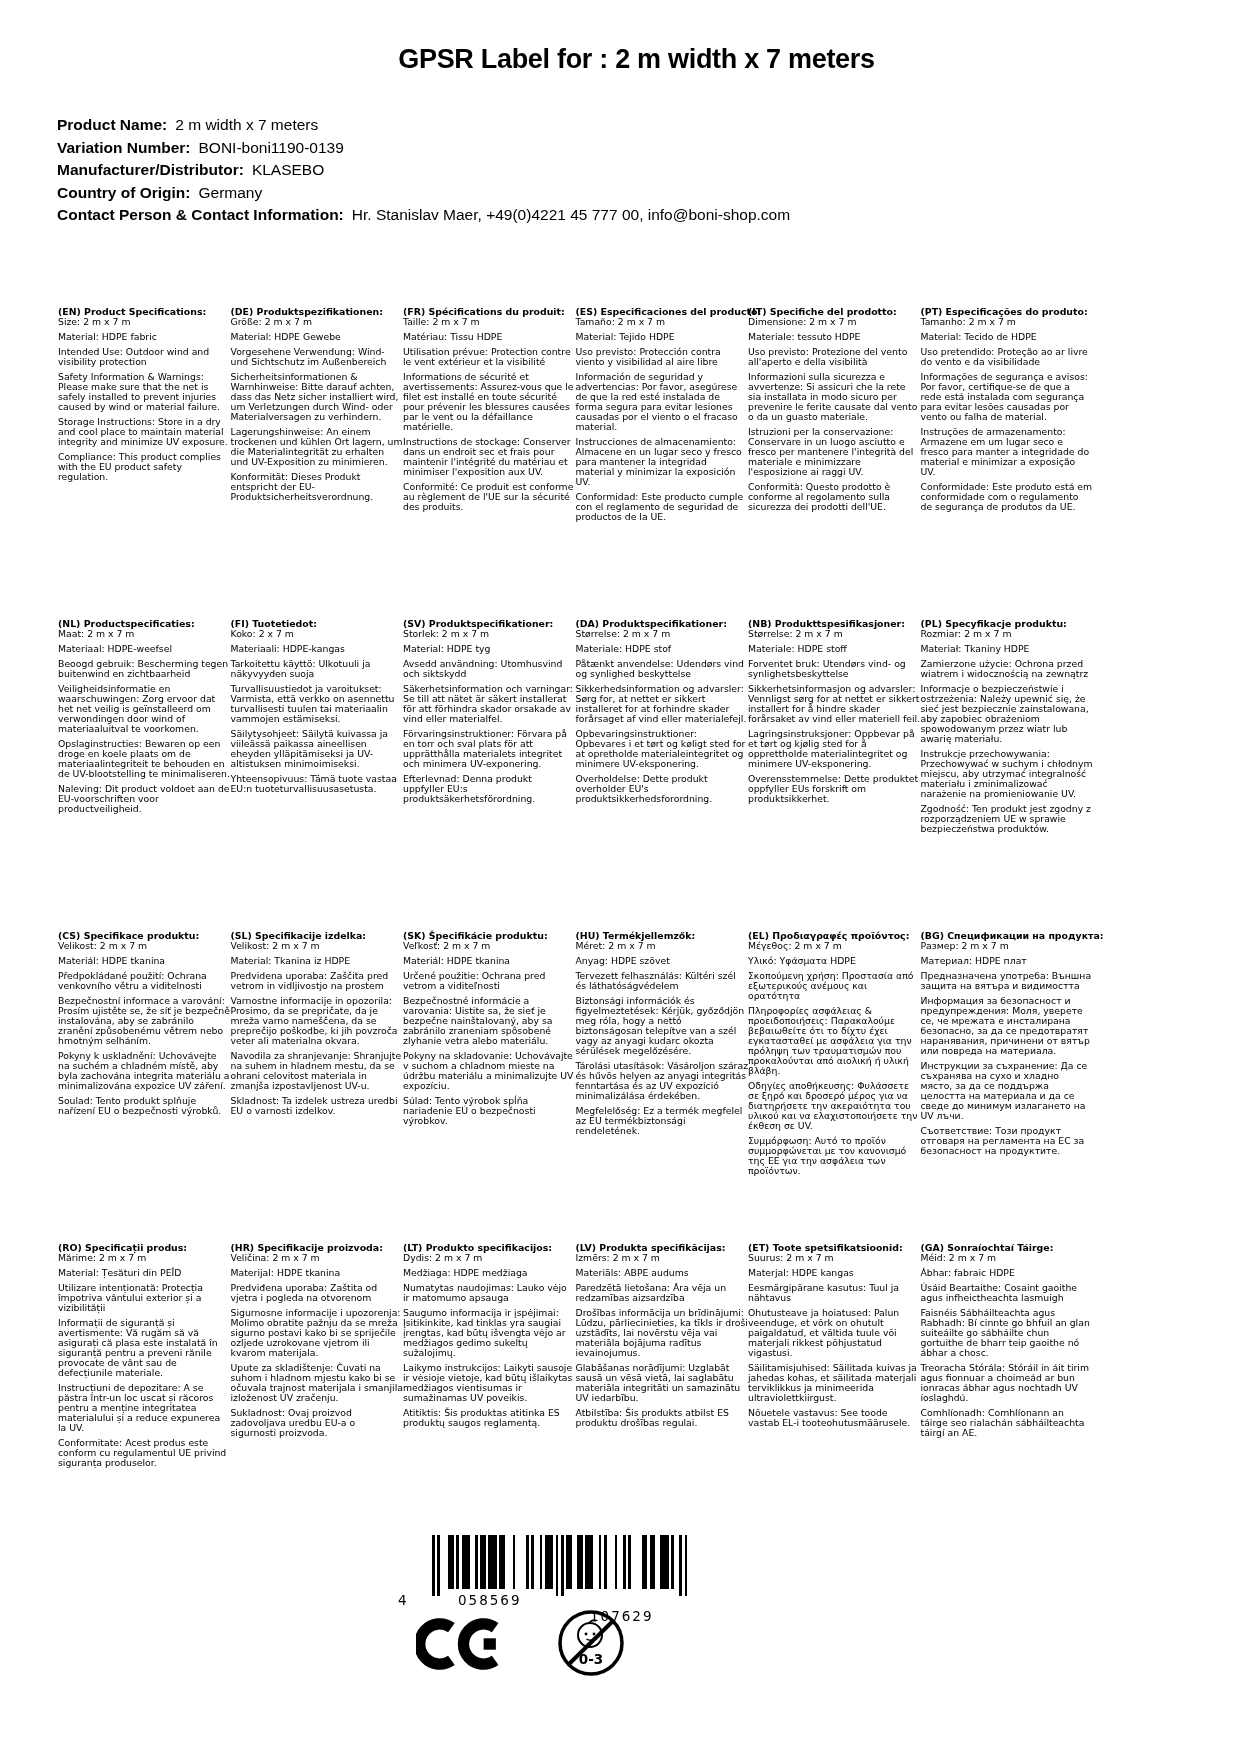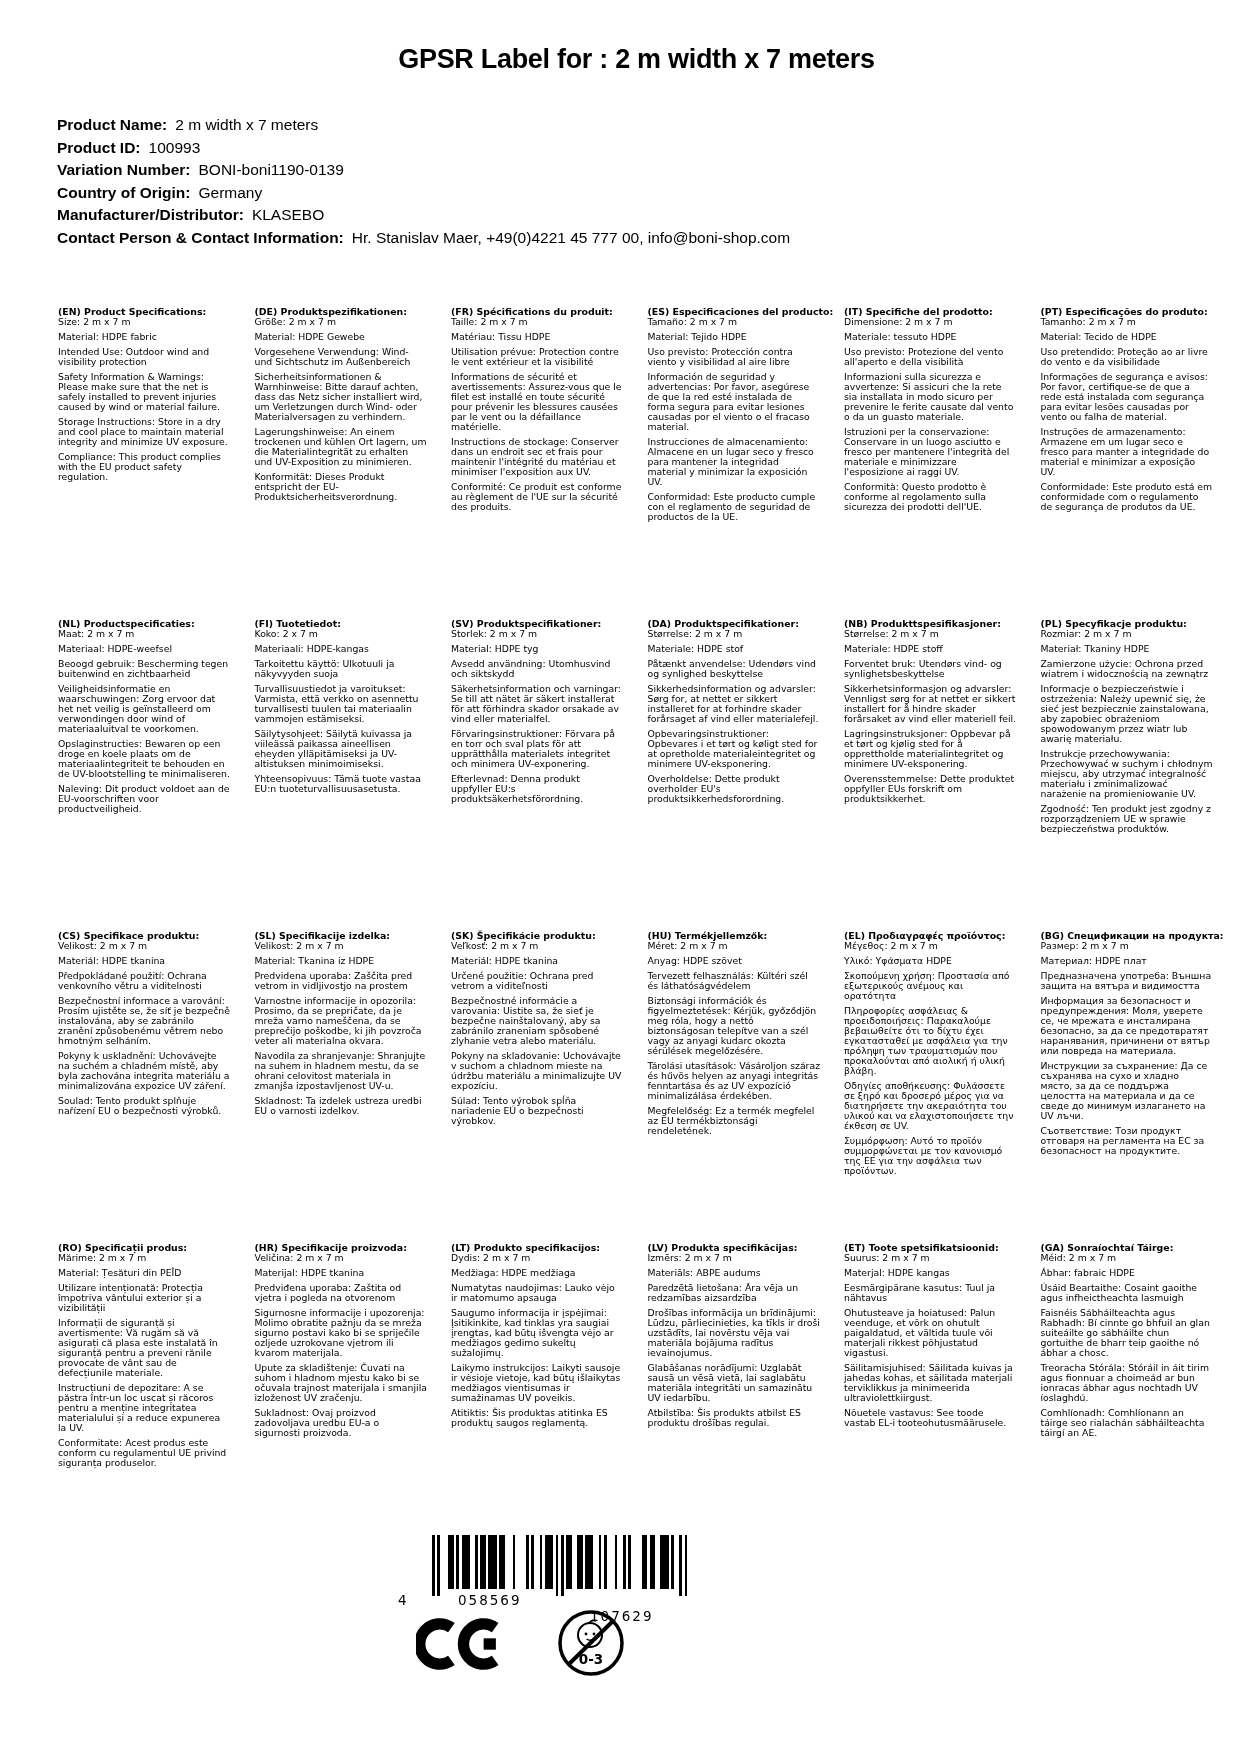--- a/index.html
+++ b/index.html
@@ -13,21 +13,21 @@
     letter-spacing:-0.3px;margin:0;
   }
   #product-info{
     position:absolute;left:57px;top:114px;width:1100px;
     font-family:"Liberation Sans",sans-serif;font-size:15.5px;line-height:22.6px;
   }
   .pi-label{font-weight:bold;}
   .pi-value{margin-left:8px;}
   #spec-grid{
     position:absolute;left:58px;top:307px;
-    display:grid;grid-template-columns:repeat(6,172.5px);column-gap:24px;
+    display:grid;grid-template-columns:repeat(6,172.5px);
     grid-auto-rows:312px;
   }
   .spec-cell{width:172.5px;overflow:visible;}
   .spec-heading{
     font-weight:bold;font-size:9.4px;line-height:10px;white-space:nowrap;margin:0;
   }
   .spec-cell p{
     margin:0 0 0 0;padding:0;font-size:9.3px;line-height:10px;
     margin-bottom:5px;overflow-wrap:break-word;
   }
@@ -46,24 +46,23 @@
   #ce-mark{position:absolute;left:416px;top:1616px;}
   #age-warning{position:absolute;left:556px;top:1608px;}
 </style>
 </head>
 <body>
 
 <h1 id="page-title">GPSR Label for : 2 m width x 7 meters</h1>
 
 <div id="product-info">
     <div><span class="pi-label">Product Name:</span><span class="pi-value">2 m width x 7 meters</span></div>
-    <div><span class="pi-label">Product ID:</span><span class="pi-value">100993</span></div>
     <div><span class="pi-label">Variation Number:</span><span class="pi-value">BONI-boni1190-0139</span></div>
+    <div><span class="pi-label">Manufacturer/Distributor:</span><span class="pi-value">KLASEBO</span></div>
     <div><span class="pi-label">Country of Origin:</span><span class="pi-value">Germany</span></div>
-    <div><span class="pi-label">Manufacturer/Distributor:</span><span class="pi-value">KLASEBO</span></div>
     <div><span class="pi-label">Contact Person &amp; Contact Information:</span><span class="pi-value">Hr. Stanislav Maer, +49(0)4221 45 777 00, info@boni-shop.com</span></div>
   </div>
 
 <div id="spec-grid">
     <div class="spec-cell">
       <div class="spec-heading">(EN) Product Specifications:</div>
       <p>Size: 2 m x 7 m</p>
       <p>Material: HDPE fabric</p>
       <p>Intended Use: Outdoor wind and visibility protection</p>
       <p>Safety Information &amp; Warnings: Please make sure that the net is safely installed to prevent injuries caused by wind or material failure.</p>

